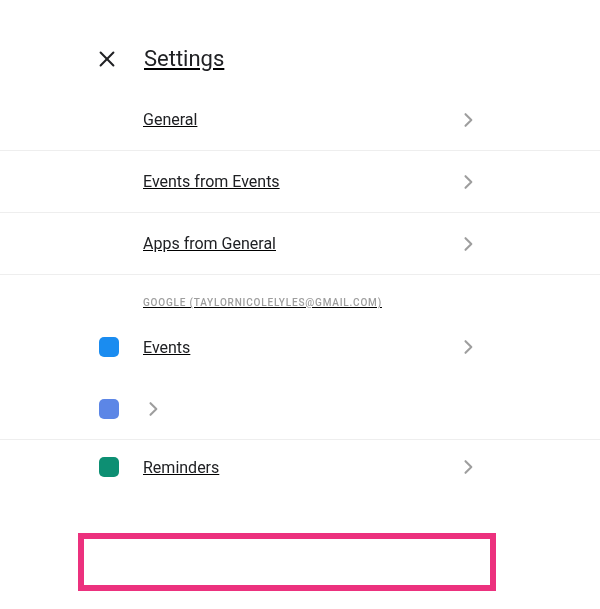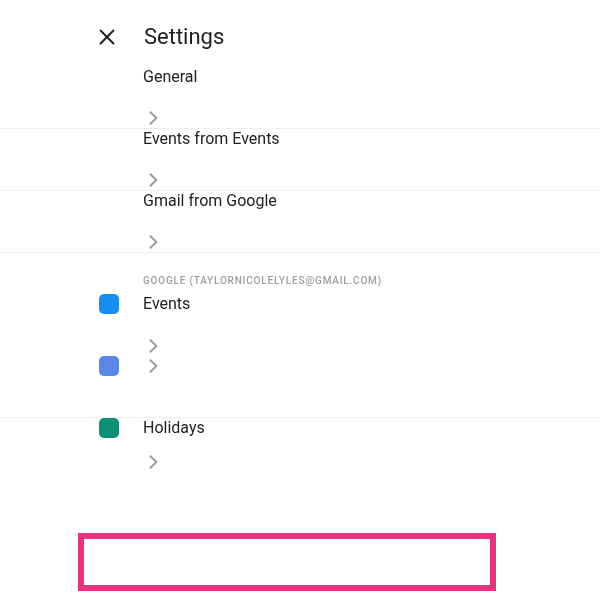--- a/index.html
+++ b/index.html
@@ -4,21 +4,22 @@
   <style>
     * { box-sizing: border-box; margin: 0; padding: 0; }
     body {
       font-family: -apple-system, BlinkMacSystemFont, "Segoe UI", Roboto, Arial, sans-serif;
       background: #fff;
       width: 600px;
       height: 609px;
       overflow: hidden;
     }
     .container {
-      padding-top: 24px;
+      padding-top: 46px;
+      text-decoration: underline;
     }
     .header {
       display: flex;
       align-items: center;
       padding: 0 0 18px 96px;
       position: relative;
     }
     .close-icon {
       position: absolute;
       left: 96px;
@@ -37,27 +38,26 @@
     .section-header {
       font-size: 10px;
       letter-spacing: 0.8px;
       color: #9e9e9e;
       font-weight: 500;
       padding: 22px 0 8px 143px;
       text-transform: uppercase;
     }
     .row {
       display: flex;
-      align-items: flex-start;
+      align-items: center;
       height: 62px;
       padding-left: 143px;
       padding-right: 122px;
       position: relative;
       cursor: pointer;
-      flex-direction: column;
     }
     .row.bordered {
       border-bottom: 1px solid #eee;
     }
     .row-label {
       font-size: 16px;
       color: #202124;
       flex: 1;
     }
     .chevron {
@@ -109,21 +109,21 @@
   </div>
   <div class="row bordered">
     <span class="row-label">Events from Events</span>
     <span class="chevron">
       <svg viewBox="0 0 24 24" fill="none" stroke="currentColor" stroke-width="2.5" stroke-linecap="round" stroke-linejoin="round">
           <polyline points="9 5 16 12 9 19"></polyline>
         </svg>
     </span>
   </div>
   <div class="row bordered">
-    <span class="row-label">Gmail from Google</span>
+    <span class="row-label">Apps from General</span>
     <span class="chevron">
       <svg viewBox="0 0 24 24" fill="none" stroke="currentColor" stroke-width="2.5" stroke-linecap="round" stroke-linejoin="round">
           <polyline points="9 5 16 12 9 19"></polyline>
         </svg>
     </span>
   </div>
 
   <div class="section-header">GOOGLE (TAYLORNICOLELYLES@GMAIL.COM)</div>
   <div class="row">
     <span class="color-swatch" style="background:#1a8cf0"></span>
@@ -138,21 +138,21 @@
     <span class="color-swatch" style="background:#5c86e6"></span>
     <span class="chevron">
       <svg viewBox="0 0 24 24" fill="none" stroke="currentColor" stroke-width="2.5" stroke-linecap="round" stroke-linejoin="round">
           <polyline points="9 5 16 12 9 19"></polyline>
         </svg>
     </span>
   </div>
 
   <div class="row" style="height:54px">
     <span class="color-swatch" style="background:#0d8f73"></span>
-    <span class="row-label">Holidays</span>
+    <span class="row-label">Reminders</span>
     <span class="chevron">
       <svg viewBox="0 0 24 24" fill="none" stroke="currentColor" stroke-width="2.5" stroke-linecap="round" stroke-linejoin="round">
           <polyline points="9 5 16 12 9 19"></polyline>
         </svg>
     </span>
   </div>
 
   <div class="highlight"></div>
 
 </div>

